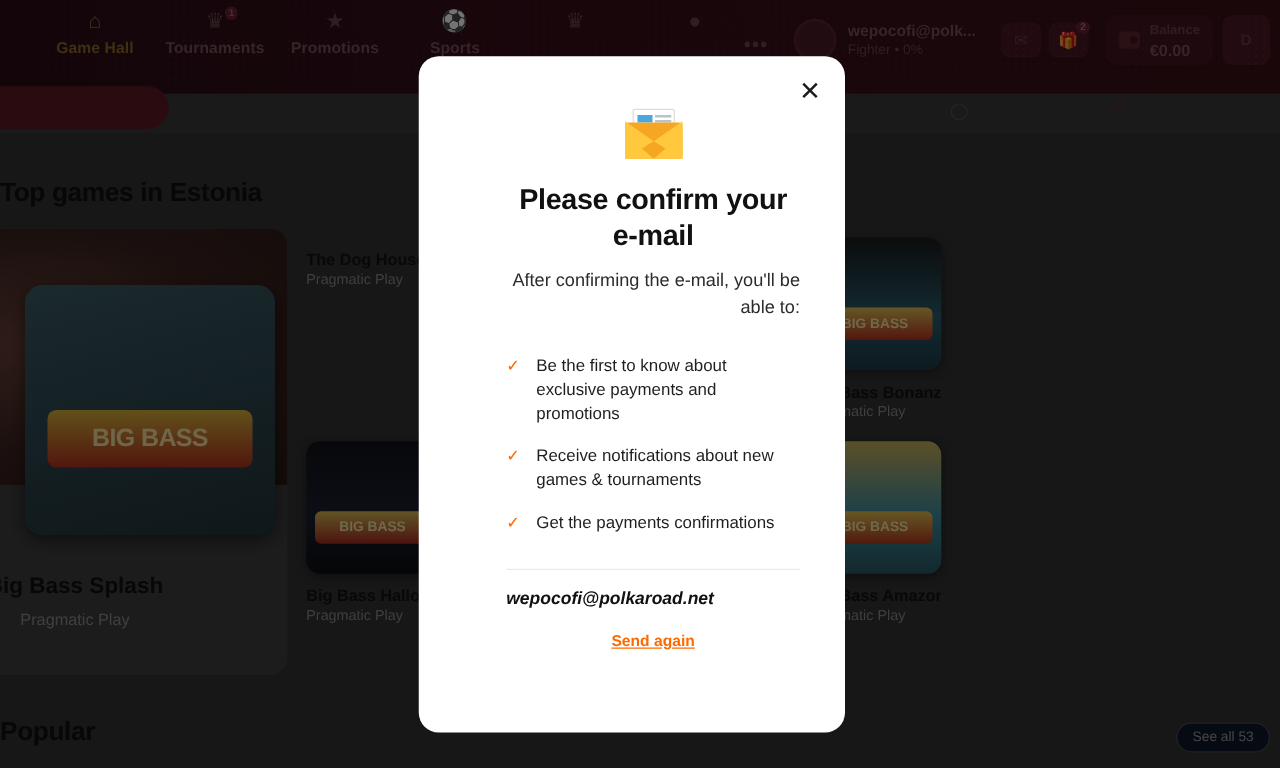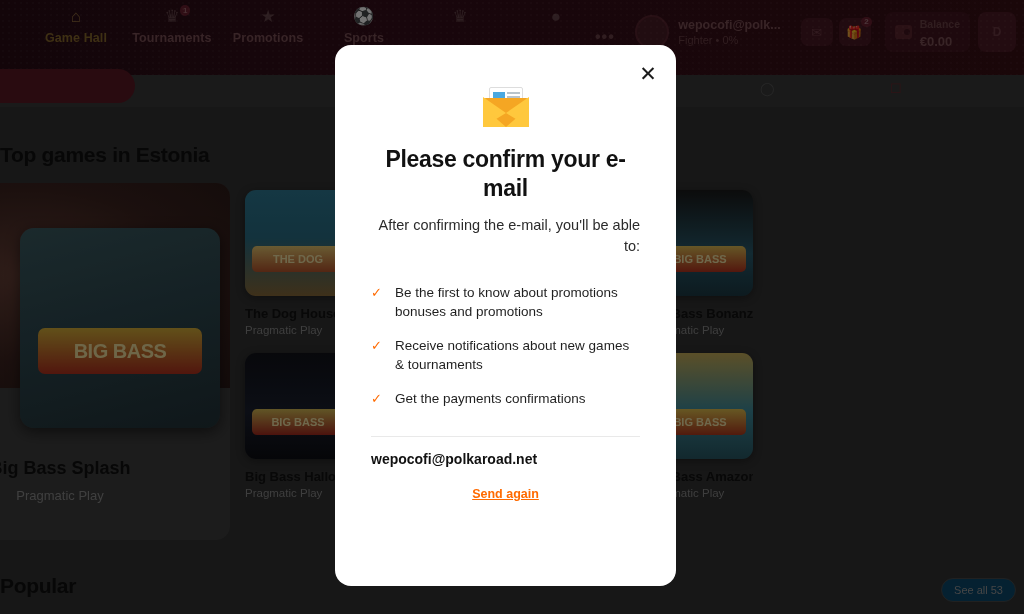--- a/index.html
+++ b/index.html
@@ -73,21 +73,21 @@
   }
   .subnav-ico{ position:absolute; top:6px; color:#555; font-size:13px; }
 
   
   .section-title{
     position:absolute; font-weight:700; color:#101010;
   }
   #sec-top { left:0px; top:143px; font-size:21px; letter-spacing:-.3px;}
   #sec-pop { left:0px; top:574px; font-size:21px; letter-spacing:-.3px;}
   .see-all{
-    position:absolute; right:8px; top:578px; background:#0c4a6e; border:1px solid #4a4a4a;
+    position:absolute; right:8px; top:578px; background:#0f172a; border:1px solid #4a4a4a;
     border-radius:16px; padding:5px 12px; font-size:11px; color:#9a9a9a; white-space:nowrap;
   }
 
   .hero-card{
     position:absolute; left:-110px; top:183px; width:340px; height:357px;
     background:#3f3f3f; border-radius:14px; overflow:hidden;
   }
   .hero-art{
     position:absolute; left:0; top:0; width:340px; height:205px;
     background:
@@ -153,21 +153,21 @@
   
   .modal{
     position:absolute; left:335px; top:45px; width:341px; height:541px;
     background:#fff; border-radius:16px; overflow:hidden;
   }
   .modal-close{
     position:absolute; right:15px; top:15px; width:26px; height:26px;
     display:flex;align-items:center;justify-content:center;
     font-size:21px; color:#1b1b1b; line-height:1; font-weight:400;
   }
-  .modal-inner{ padding:42px 36px 0 36px; }
+  .modal-inner{ padding:42px 36px 0 36px;margin-left:34px; }
   .mail-icon{
     width:46px;height:40px;margin:0 auto 18px auto; position:relative;
   }
   .env-back{
     position:absolute;left:0;bottom:0;width:46px;height:29px;border-radius:3px;
     background:#f5a623;
   }
   .env-letter{
     position:absolute; left:6px; top:0; width:34px; height:25px; background:#fff;
     border:1px solid #ddd; border-radius:2px; overflow:hidden;
@@ -196,21 +196,21 @@
   }
   .modal-sub{
     font-size:14.5px; color:#2b2b2b; text-align:right; line-height:21px; margin-bottom:26px;
   }
   .benefits{ list-style:none; margin-bottom:28px; }
   .benefit{ display:flex; gap:14px; margin-bottom:15px; }
   .bcheck{ color:#ff6a00; font-size:13px; line-height:19px; flex:none; width:10px; }
   .btext{ font-size:13.5px; color:#1f1f1f; line-height:19px; }
   .divider{ height:1px; background:#e9e9e9; margin-bottom:14px; }
   .prov-label{ font-size:11.5px; color:#9a9a9a; margin-bottom:4px; }
-  .prov-email{ font-size:14px; font-weight:700; color:#111; margin-bottom:20px; }
+  .prov-email{ font-size:14px; font-weight:700; color:#111; margin-bottom:20px;font-style:italic; }
   .check-btn{
     display:block; width:100%; height:42px; background:#ff6a00; border:none; border-radius:8px;
     color:#fff; font-size:14.5px; font-weight:700; font-family:inherit; cursor:pointer;
   }
   .send-again{
     display:block; text-align:center; margin-top:15px; font-size:12.5px;
     color:#ff6a00; font-weight:700;
   }
 </style>
 </head>
@@ -286,23 +286,20 @@
     <div class="hero-thumb">
       <div class="tag">BIG BASS</div>
     </div>
     <div class="hero-name">Big Bass Splash</div>
     <div class="hero-prov">Pragmatic Play</div>
   </div>
 
   <div class="grid">
     <div class="grow">
       <div class="gcell">
-        <div class="gthumb art-doghouse">
-            <div class="gt-tag">THE DOG</div>
-          </div>
         <div class="gname">The Dog House M...</div>
         <div class="gprov">Pragmatic Play</div>
       </div>
       <div class="gcell">
         <div class="gthumb art-sweet">
             <div class="gt-tag">BONANZA</div>
           </div>
         <div class="gname">Sweet Bonanza</div>
         <div class="gprov">Pragmatic Play</div>
       </div>
@@ -371,21 +368,21 @@
       <div class="env-flapL"></div>
       <div class="env-flapR"></div>
       <div class="env-front"></div>
     </div>
     <div class="modal-title">Please confirm your e-mail</div>
     <div class="modal-sub">After confirming the e-mail, you'll be able to:</div>
 
     <ul class="benefits">
       <li class="benefit">
         <span class="bcheck">✓</span>
-        <span class="btext">Be the first to know about promotions bonuses and promotions</span>
+        <span class="btext">Be the first to know about exclusive payments and promotions</span>
       </li>
       <li class="benefit">
         <span class="bcheck">✓</span>
         <span class="btext">Receive notifications about new games &amp; tournaments</span>
       </li>
       <li class="benefit">
         <span class="bcheck">✓</span>
         <span class="btext">Get the payments confirmations</span>
       </li>
     </ul>

